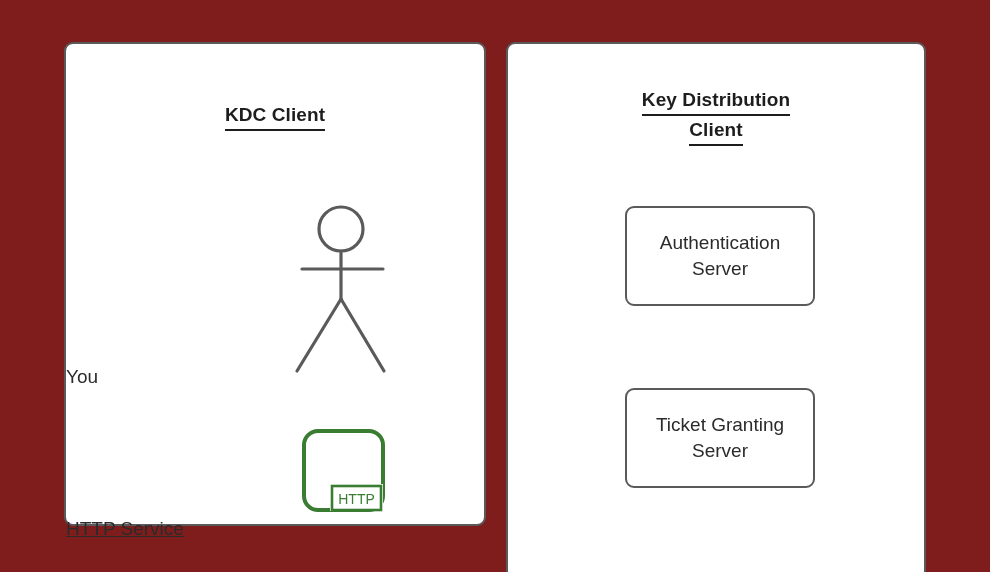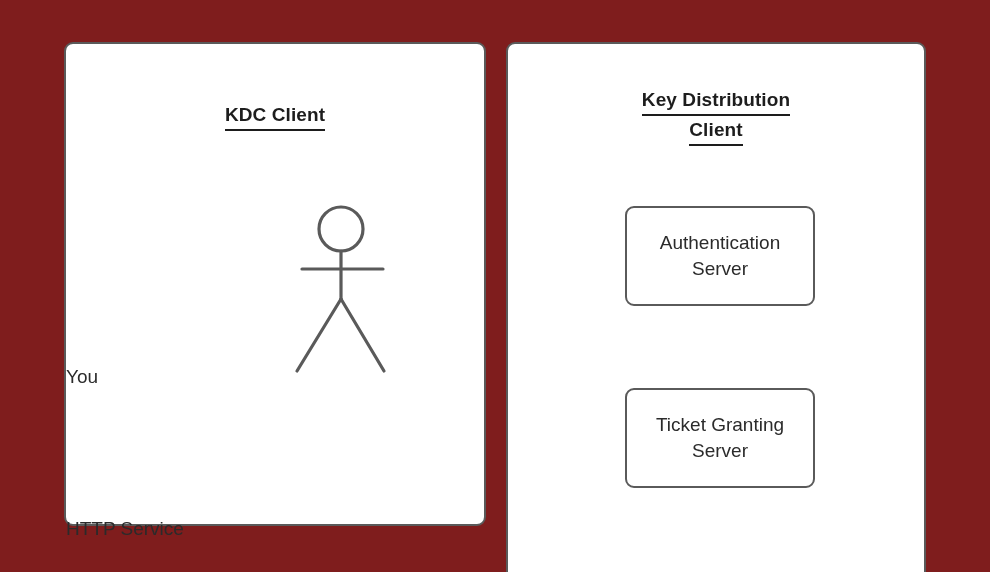--- a/index.html
+++ b/index.html
@@ -86,20 +86,21 @@
     position: absolute;
     left: 230px;
     top: 380px;
     width: 92px;
     height: 90px;
   }
   #http-icon svg { display: block; }
 
   #label-http-service {
     top: 474px;
+    text-decoration: underline;
   }
 
   
   .server-box {
     position: absolute;
     box-sizing: border-box;
     left: 625px;
     width: 190px;
     height: 100px;
     border: 2px solid #5a5a5a;
@@ -138,20 +139,31 @@
           <line x1="62" y1="52" x2="62" y2="100"></line>
           <line x1="23" y1="70" x2="104" y2="70"></line>
           <line x1="62" y1="100" x2="18" y2="172"></line>
           <line x1="62" y1="100" x2="105" y2="172"></line>
         </g>
       </svg>
     </div>
 
     <div class="figure-label" id="label-you">You</div>
 
+    <div id="http-icon">
+      <svg width="92" height="90" viewBox="0 0 92 90" xmlns="http://www.w3.org/2000/svg">
+
+        <rect x="8" y="7" width="79" height="79" rx="14" ry="14" fill="none" stroke="#3a7d32" stroke-width="4"></rect>
+
+        <rect x="34" y="60" width="53" height="27" fill="#ffffff"></rect>
+
+        <rect x="36" y="62" width="49" height="24" fill="#ffffff" stroke="#3a7d32" stroke-width="2.6"></rect>
+        <text x="60.5" y="79.5" font-family="'Liberation Sans', sans-serif" font-size="14" fill="#3a7d32" text-anchor="middle">HTTP</text>
+      </svg>
+    </div>
 
     <div class="figure-label" id="label-http-service">HTTP Service</div>
   </div>
 
   <div class="panel" id="panel-kdc">
 
     <div class="panel-title" id="title-kdc">
       <span class="tline">Key Distribution</span><br>
       <span class="tline">Client</span>
     </div>

